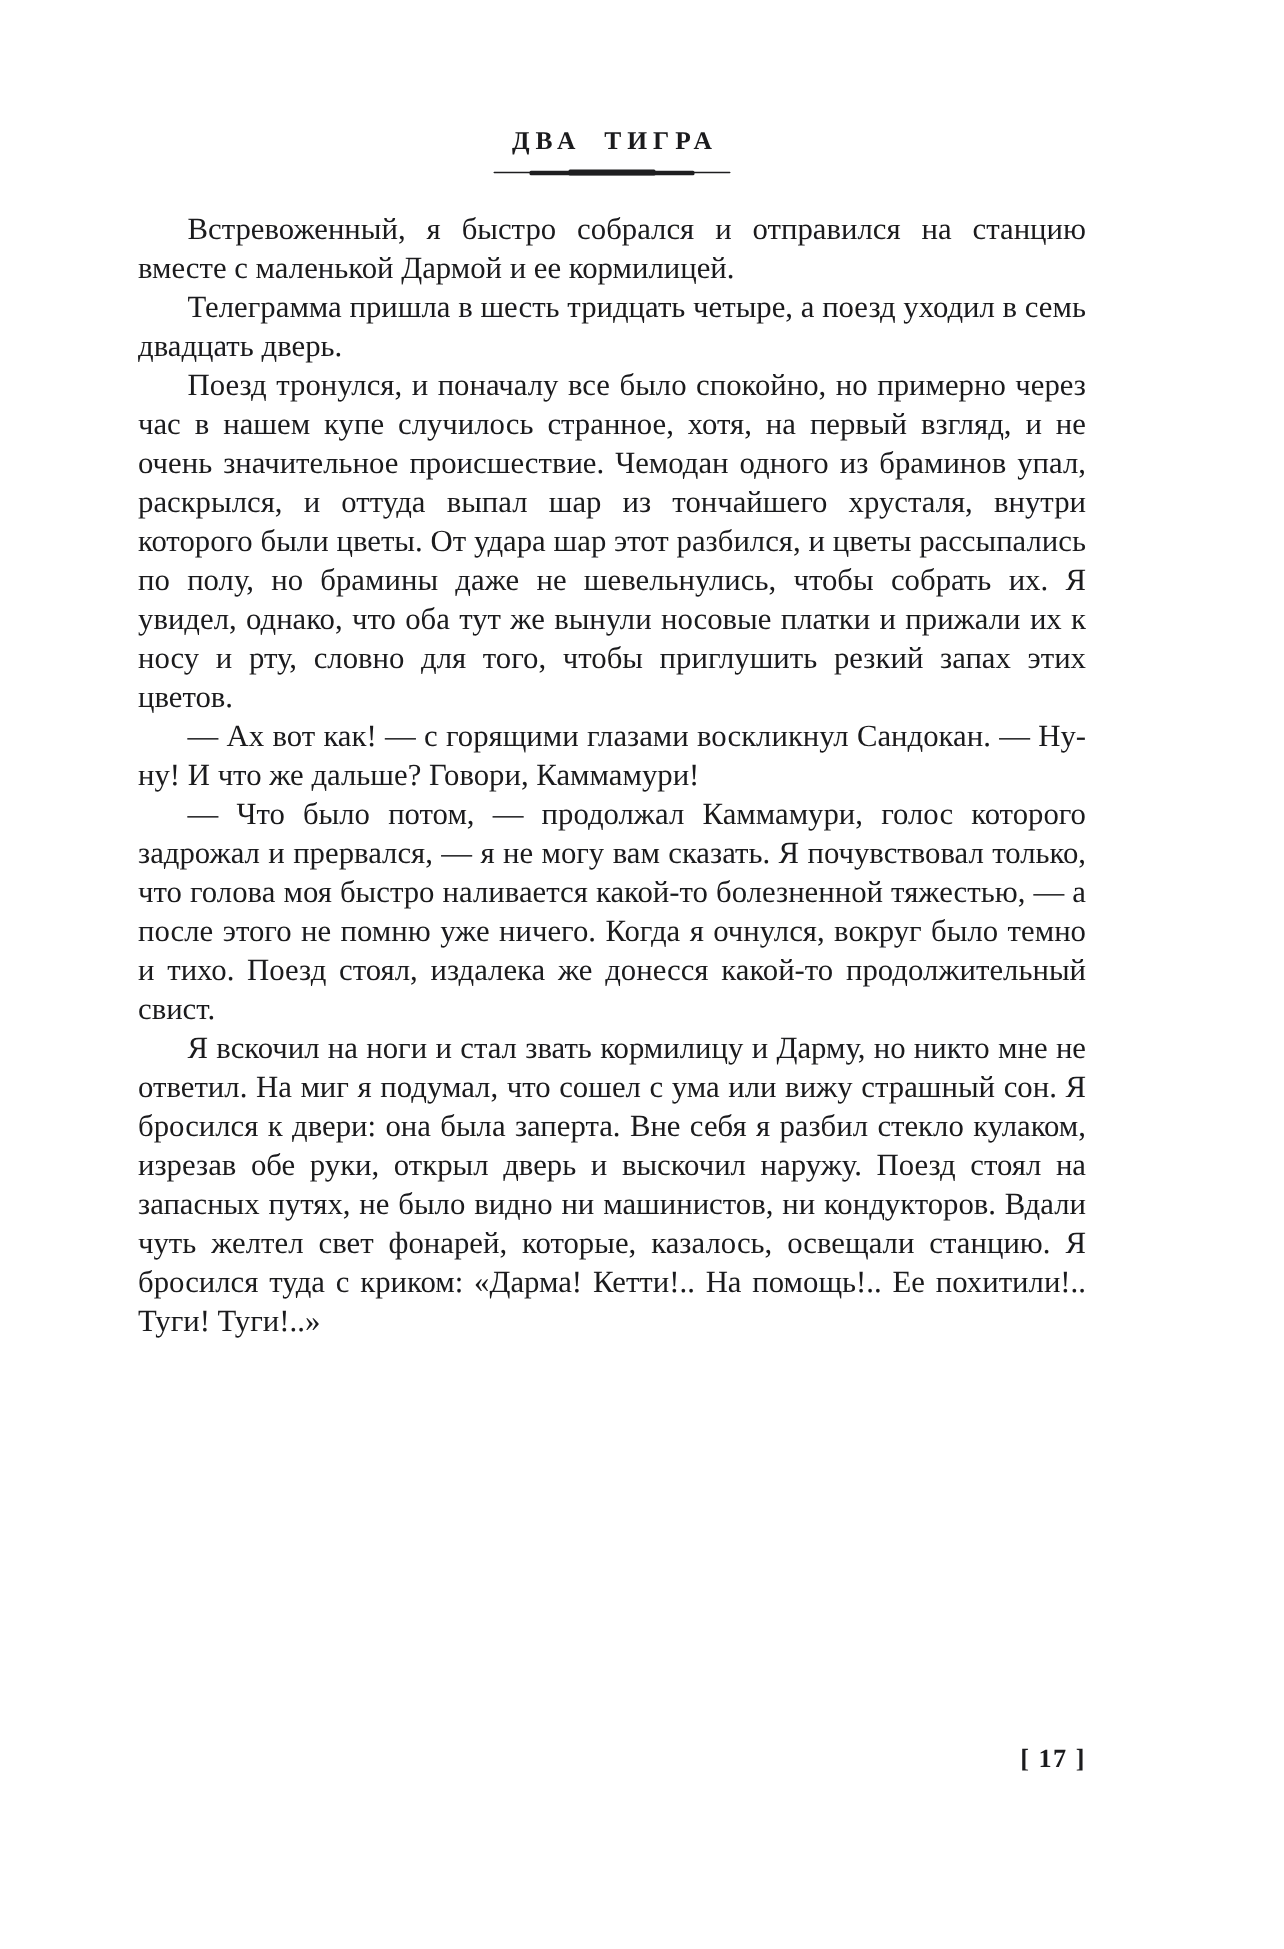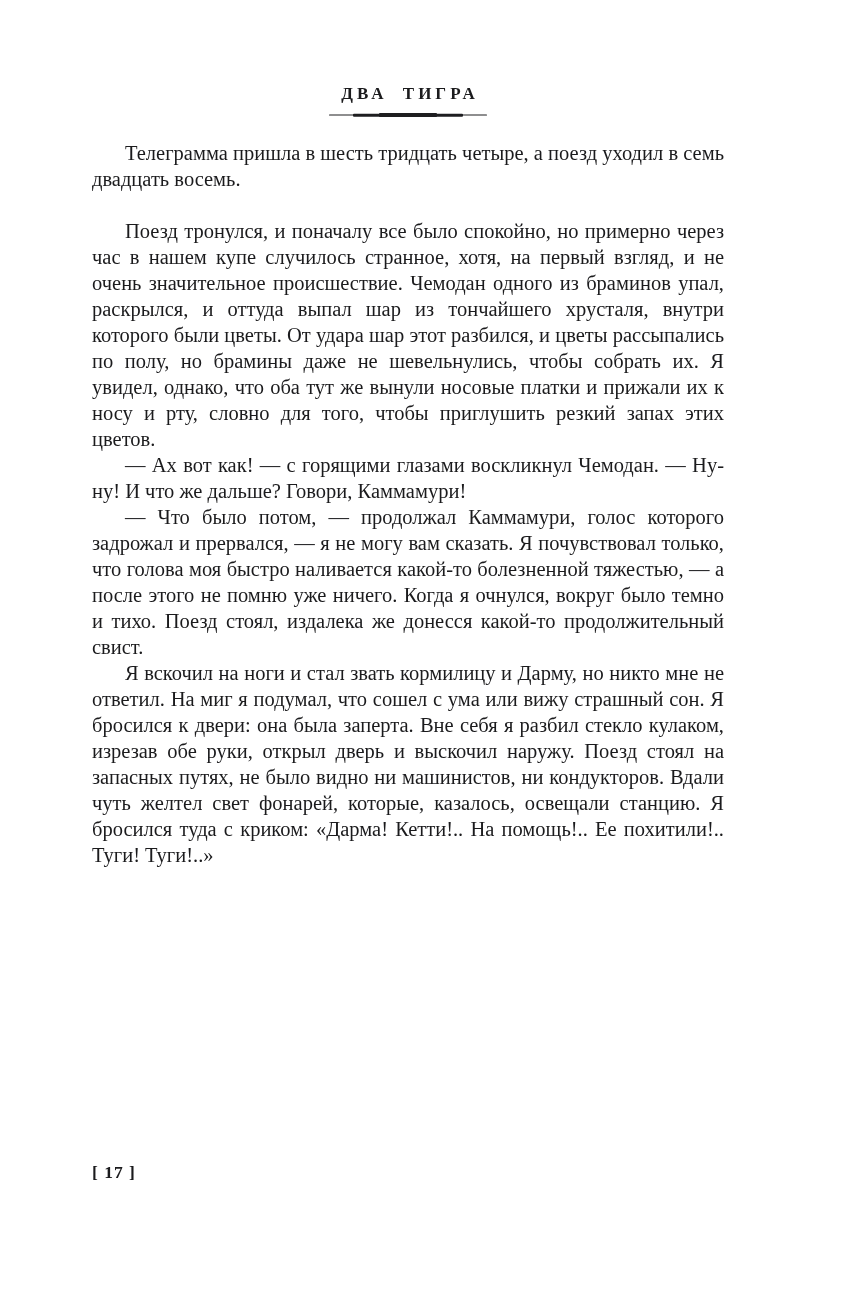--- a/index.html
+++ b/index.html
@@ -61,29 +61,28 @@
     line-height: 26px;
     text-align: justify;
     hyphens: auto;
     -webkit-hyphens: auto;
   }
   .para {
     margin: 0;
     text-indent: 33px;
   }
   .para.section-start {
-    margin-top: 26px;
   }
   
   .folio {
     position: absolute;
     left: 92px;
     top: 1162px;
     width: 632px;
-    text-align: left;
+    text-align: right;
     font-size: 17.5px;
     font-weight: bold;
     letter-spacing: 1px;
     color: #1b1b1d;
   }
 </style>
 </head>
 <body>
 
 <div class="page">
@@ -91,23 +90,24 @@
   <header class="running-head">
     <div class="chapter-title">ДВА ТИГРА</div>
     <div class="divider">
       <span class="rule-thin"></span>
       <span class="rule-mid"></span>
       <span class="rule-thick"></span>
     </div>
   </header>
 
   <main class="text-block" lang="ru">
-    <p class="para">Телеграмма пришла в шесть тридцать четыре, а поезд уходил в семь двадцать восемь.</p>
+    <p class="para">Встревоженный, я быстро собрался и отправился на станцию вместе с маленькой Дармой и ее кормилицей.</p>
+    <p class="para">Телеграмма пришла в шесть тридцать четыре, а поезд уходил в семь двадцать дверь.</p>
     <p class="para section-start">Поезд тронулся, и поначалу все было спокойно, но примерно через час в нашем купе случилось странное, хотя, на первый взгляд, и не очень значительное происшествие. Чемодан одного из браминов упал, раскрылся, и оттуда выпал шар из тончайшего хрусталя, внутри которого были цветы. От удара шар этот разбился, и цветы рассыпались по полу, но брамины даже не шевельнулись, чтобы собрать их. Я увидел, однако, что оба тут же вынули носовые платки и прижали их к носу и рту, словно для того, чтобы приглушить резкий запах этих цветов.</p>
-    <p class="para">— Ах вот как! — с горящими глазами воскликнул Чемодан. — Ну-ну! И что же дальше? Говори, Каммамури!</p>
+    <p class="para">— Ах вот как! — с горящими глазами воскликнул Сандокан. — Ну-ну! И что же дальше? Говори, Каммамури!</p>
     <p class="para">— Что было потом, — продолжал Каммамури, голос которого задрожал и прервался, — я не могу вам сказать. Я почувствовал только, что голова моя быстро наливается какой-то болезненной тяжестью, — а после этого не помню уже ничего. Когда я очнулся, вокруг было темно и тихо. Поезд стоял, издалека же донесся какой-то продолжительный свист.</p>
     <p class="para">Я вскочил на ноги и стал звать кормилицу и Дарму, но никто мне не ответил. На миг я подумал, что сошел с ума или вижу страшный сон. Я бросился к двери: она была заперта. Вне себя я разбил стекло кулаком, изрезав обе руки, открыл дверь и выскочил наружу. Поезд стоял на запасных путях, не было видно ни машинистов, ни кондукторов. Вдали чуть желтел свет фонарей, которые, казалось, освещали станцию. Я бросился туда с криком: «Дарма! Кетти!.. На помощь!.. Ее похитили!.. Туги! Туги!..»</p>
   </main>
 
   <footer class="folio">
     <span>[ 17 ]</span>
   </footer>
 
 </div>
 

